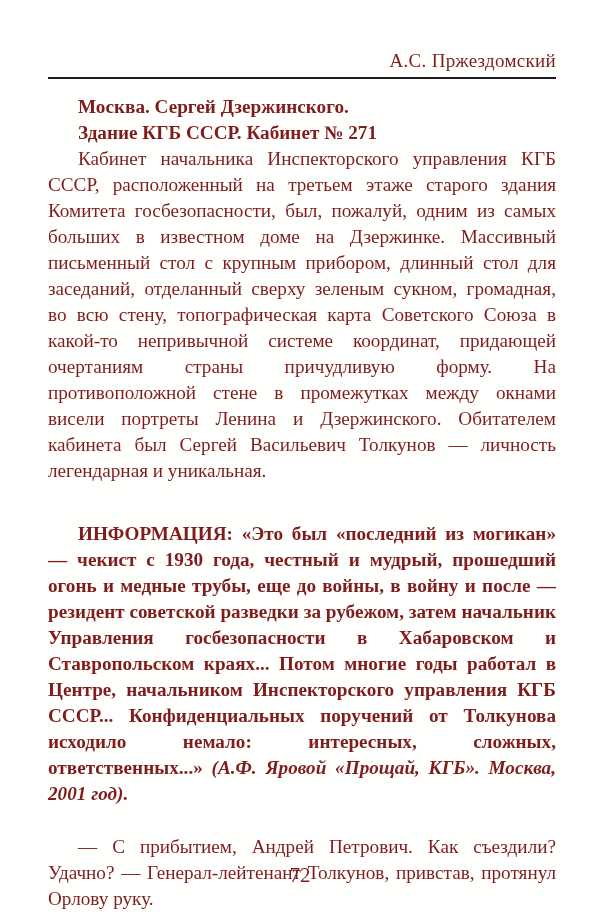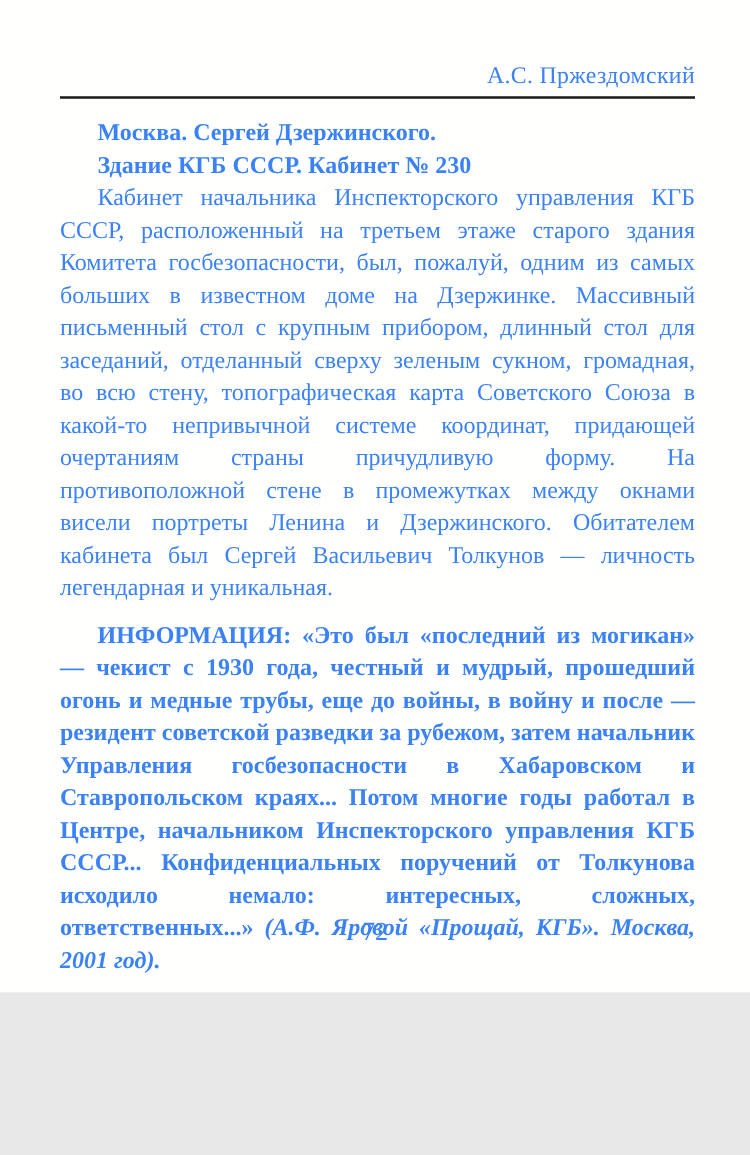--- a/index.html
+++ b/index.html
@@ -3,27 +3,27 @@
 <meta charset="utf-8">
 <style>
   html, body {
     margin: 0;
     padding: 0;
     background: #e8e8e8;
   }
   .page {
     position: relative;
     width: 600px;
-    height: 794px;
+    height: 924px;
     margin: 0 auto;
     background: #fffffe;
     box-sizing: border-box;
     padding: 50px 44px 0 48px;
     font-family: "Liberation Serif", "DejaVu Serif", serif;
-    color: #3b82f6;
+    color: #7f1d1d;
     overflow: hidden;
   }
   .running-header {
     text-align: right;
     font-size: 19px;
     line-height: 22px;
     padding-bottom: 5px;
     letter-spacing: 0.3px;
   }
   .header-rule {
@@ -38,21 +38,21 @@
   .dateline {
     font-weight: bold;
     margin-left: 30px;
   }
   p.body-par {
     margin: 0;
     text-align: justify;
     text-indent: 30px;
   }
   p.info-par {
-    margin: 12px 0 27px 0;
+    margin: 37px 0 27px 0;
     text-align: justify;
     text-indent: 30px;
     font-weight: bold;
   }
   .info-source {
     font-style: italic;
   }
   .page-number {
     position: absolute;
     bottom: 36px;
@@ -69,21 +69,21 @@
 <div class="page">
 
   <header>
     <div class="running-header">А.С. Пржездомский</div>
     <div class="header-rule"></div>
   </header>
 
   <main class="text-block">
 
     <div class="dateline">Москва. Сергей Дзержинского.</div>
-    <div class="dateline">Здание КГБ СССР. Кабинет № 230</div>
+    <div class="dateline">Здание КГБ СССР. Кабинет № 271</div>
 
     <p class="body-par">Кабинет начальника Инспекторского управления КГБ СССР, расположенный на третьем этаже старого здания Комитета госбезопасности, был, пожалуй, одним из самых больших в известном доме на Дзержинке. Массивный письменный стол с крупным прибором, длинный стол для заседаний, отделанный сверху зеленым сукном, громадная, во всю стену, топографическая карта Советского Союза в какой-то непривычной системе координат, придающей очертаниям страны причудливую форму. На противоположной стене в промежутках между окнами висели портреты Ленина и Дзержинского. Обитателем кабинета был Сергей Васильевич Толкунов — личность легендарная и уникальная.</p>
 
     <p class="info-par"><span>ИНФОРМАЦИЯ: «Это был «последний из могикан» — чекист с 1930 года, честный и мудрый, прошедший огонь и медные трубы, еще до войны, в войну и после — резидент советской разведки за рубежом, затем начальник Управления госбезопасности в Хабаровском и Ставропольском краях... Потом многие годы работал в Центре, начальником Инспекторского управления КГБ СССР... Конфиденциальных поручений от Толкунова исходило немало: интересных, сложных, ответственных...»</span> <span class="info-source">(А.Ф. Яровой «Прощай, КГБ». Москва, 2001 год).</span></p>
 
     <p class="body-par">— С прибытием, Андрей Петрович. Как съездили? Удачно? — Генерал-лейтенант Толкунов, привстав, протянул Орлову руку.</p>
 
   </main>
 
   <footer>

